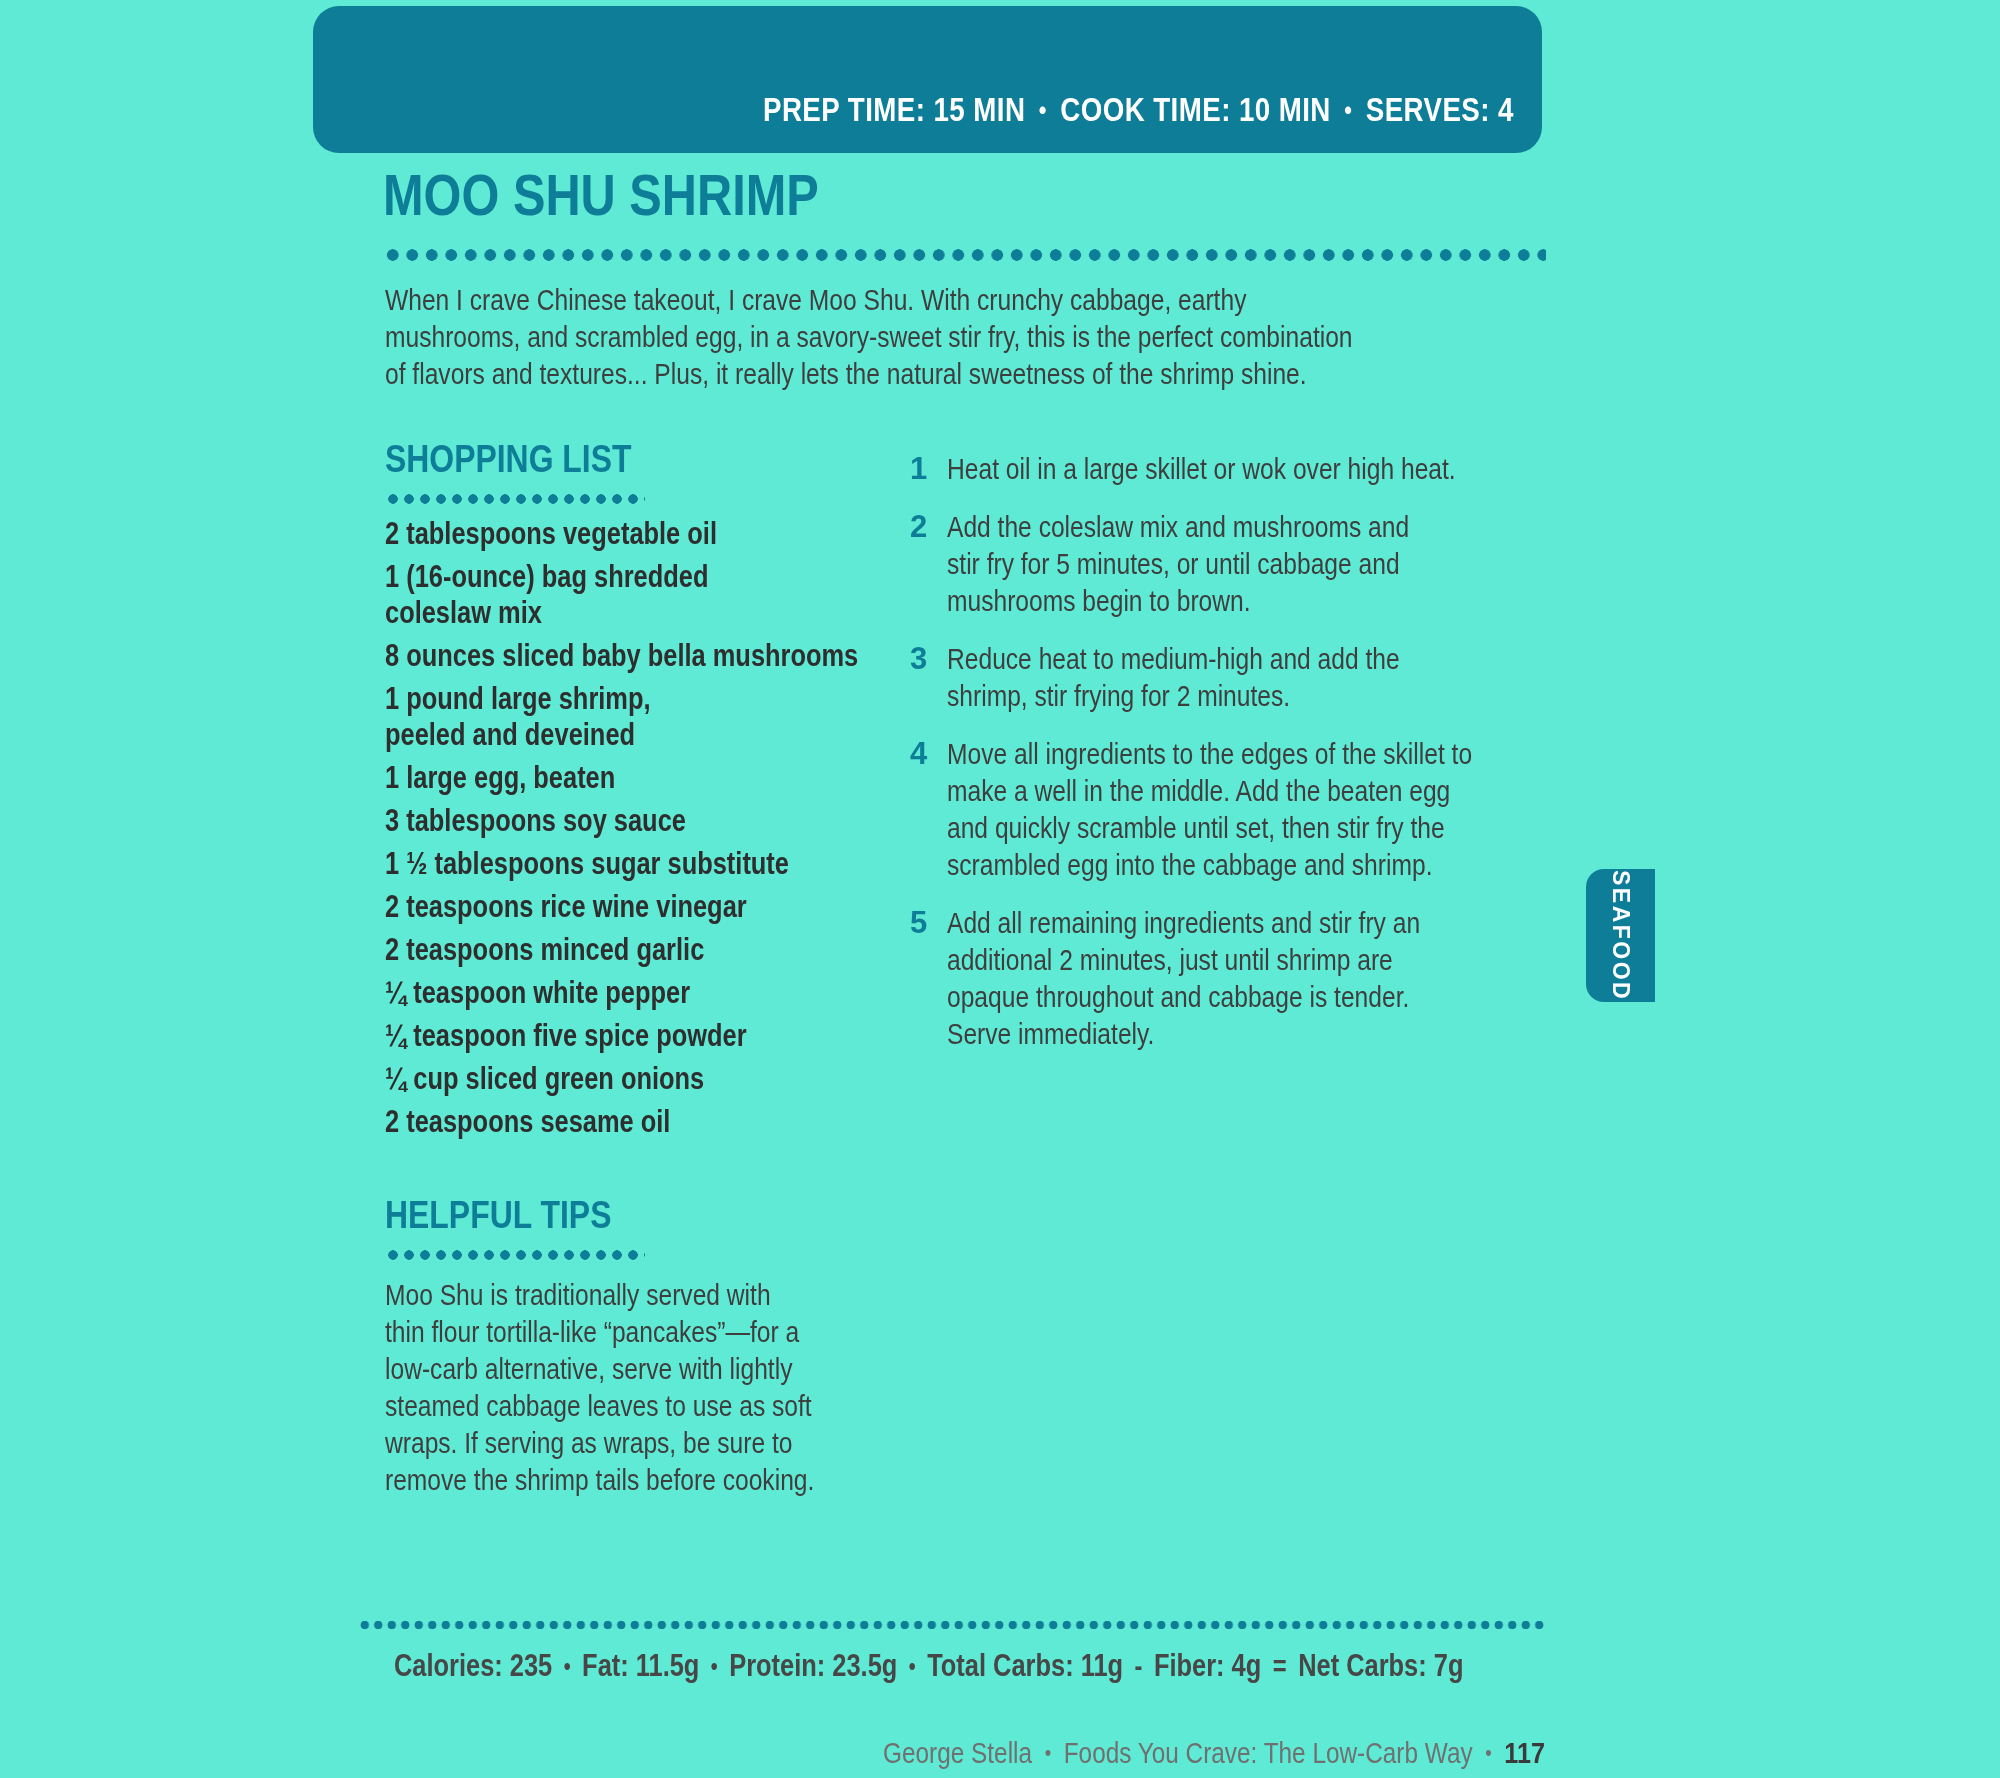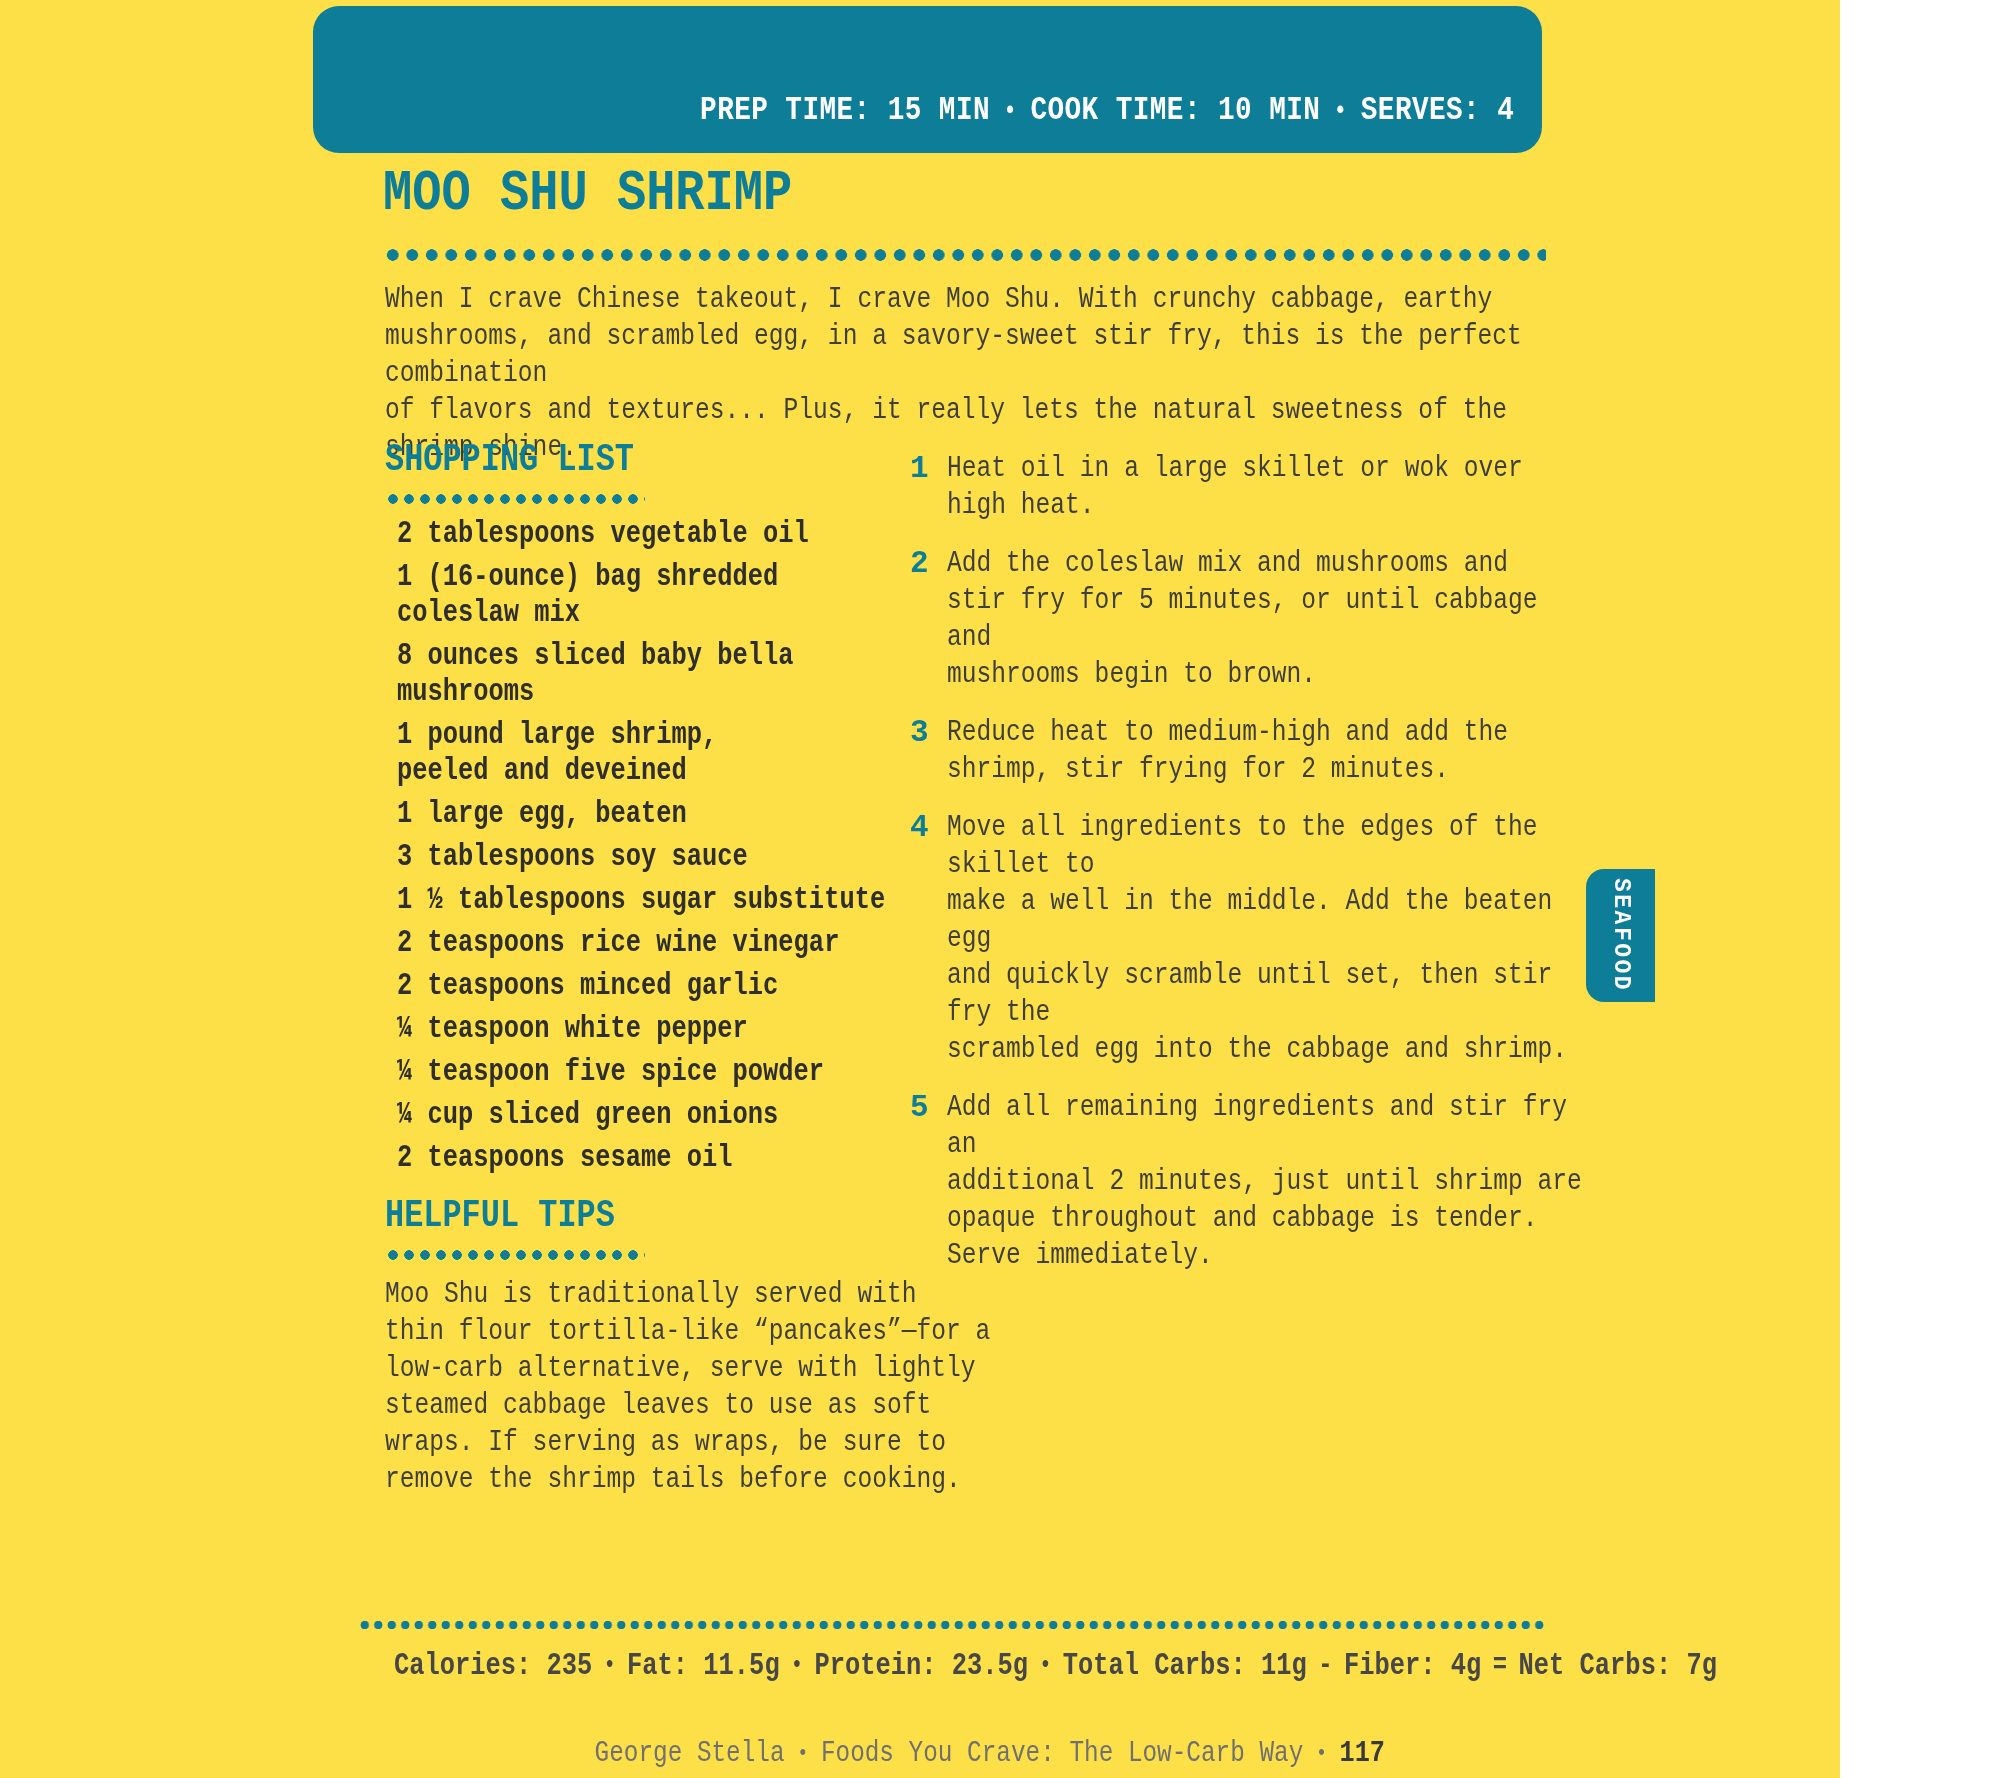--- a/index.html
+++ b/index.html
@@ -1,21 +1,21 @@
 <!DOCTYPE html>
 <html style="--teal: #0e7d97; --body: #3e3e3e; --list: #2e2e2e; --nutrition: #474747; --footer: #707070; --pagenum: #3a3a3a;"><head>
 <meta charset="utf-8">
 <style>
   html, body { margin: 0; padding: 0; background: #ffffff; }
   .page {
     position: relative;
-    width: 1840px;
+    width: 2000px;
     height: 1778px;
-    background: #fde047;
-    font-family: Liberation Mono, monospace;
+    background: #5eead4;
+    font-family: Liberation Sans, sans-serif;
     overflow: hidden;
   }
 
   
   .header-box {
     position: absolute;
     left: 313px; top: 6px;
     width: 1229px; height: 147px;
     background: var(--teal);
     border-radius: 26px;
@@ -100,21 +100,20 @@
     transform-origin: 0 0;
   }
   .heading-shopping { left: 385px; top: 438px; }
   .heading-tips     { left: 385px; top: 1194px; }
 
   
   .shopping-items {
     position: absolute;
     left: 385px; top: 516px;
     width: 660px;
-    margin-left: 12px;
   }
   .shopping-item {
     font-size: 31px;
     font-weight: bold;
     color: var(--list);
     line-height: 36px;
     margin-bottom: 7px;
     white-space: pre-line;
     transform: scaleX(0.82);
     transform-origin: 0 0;

